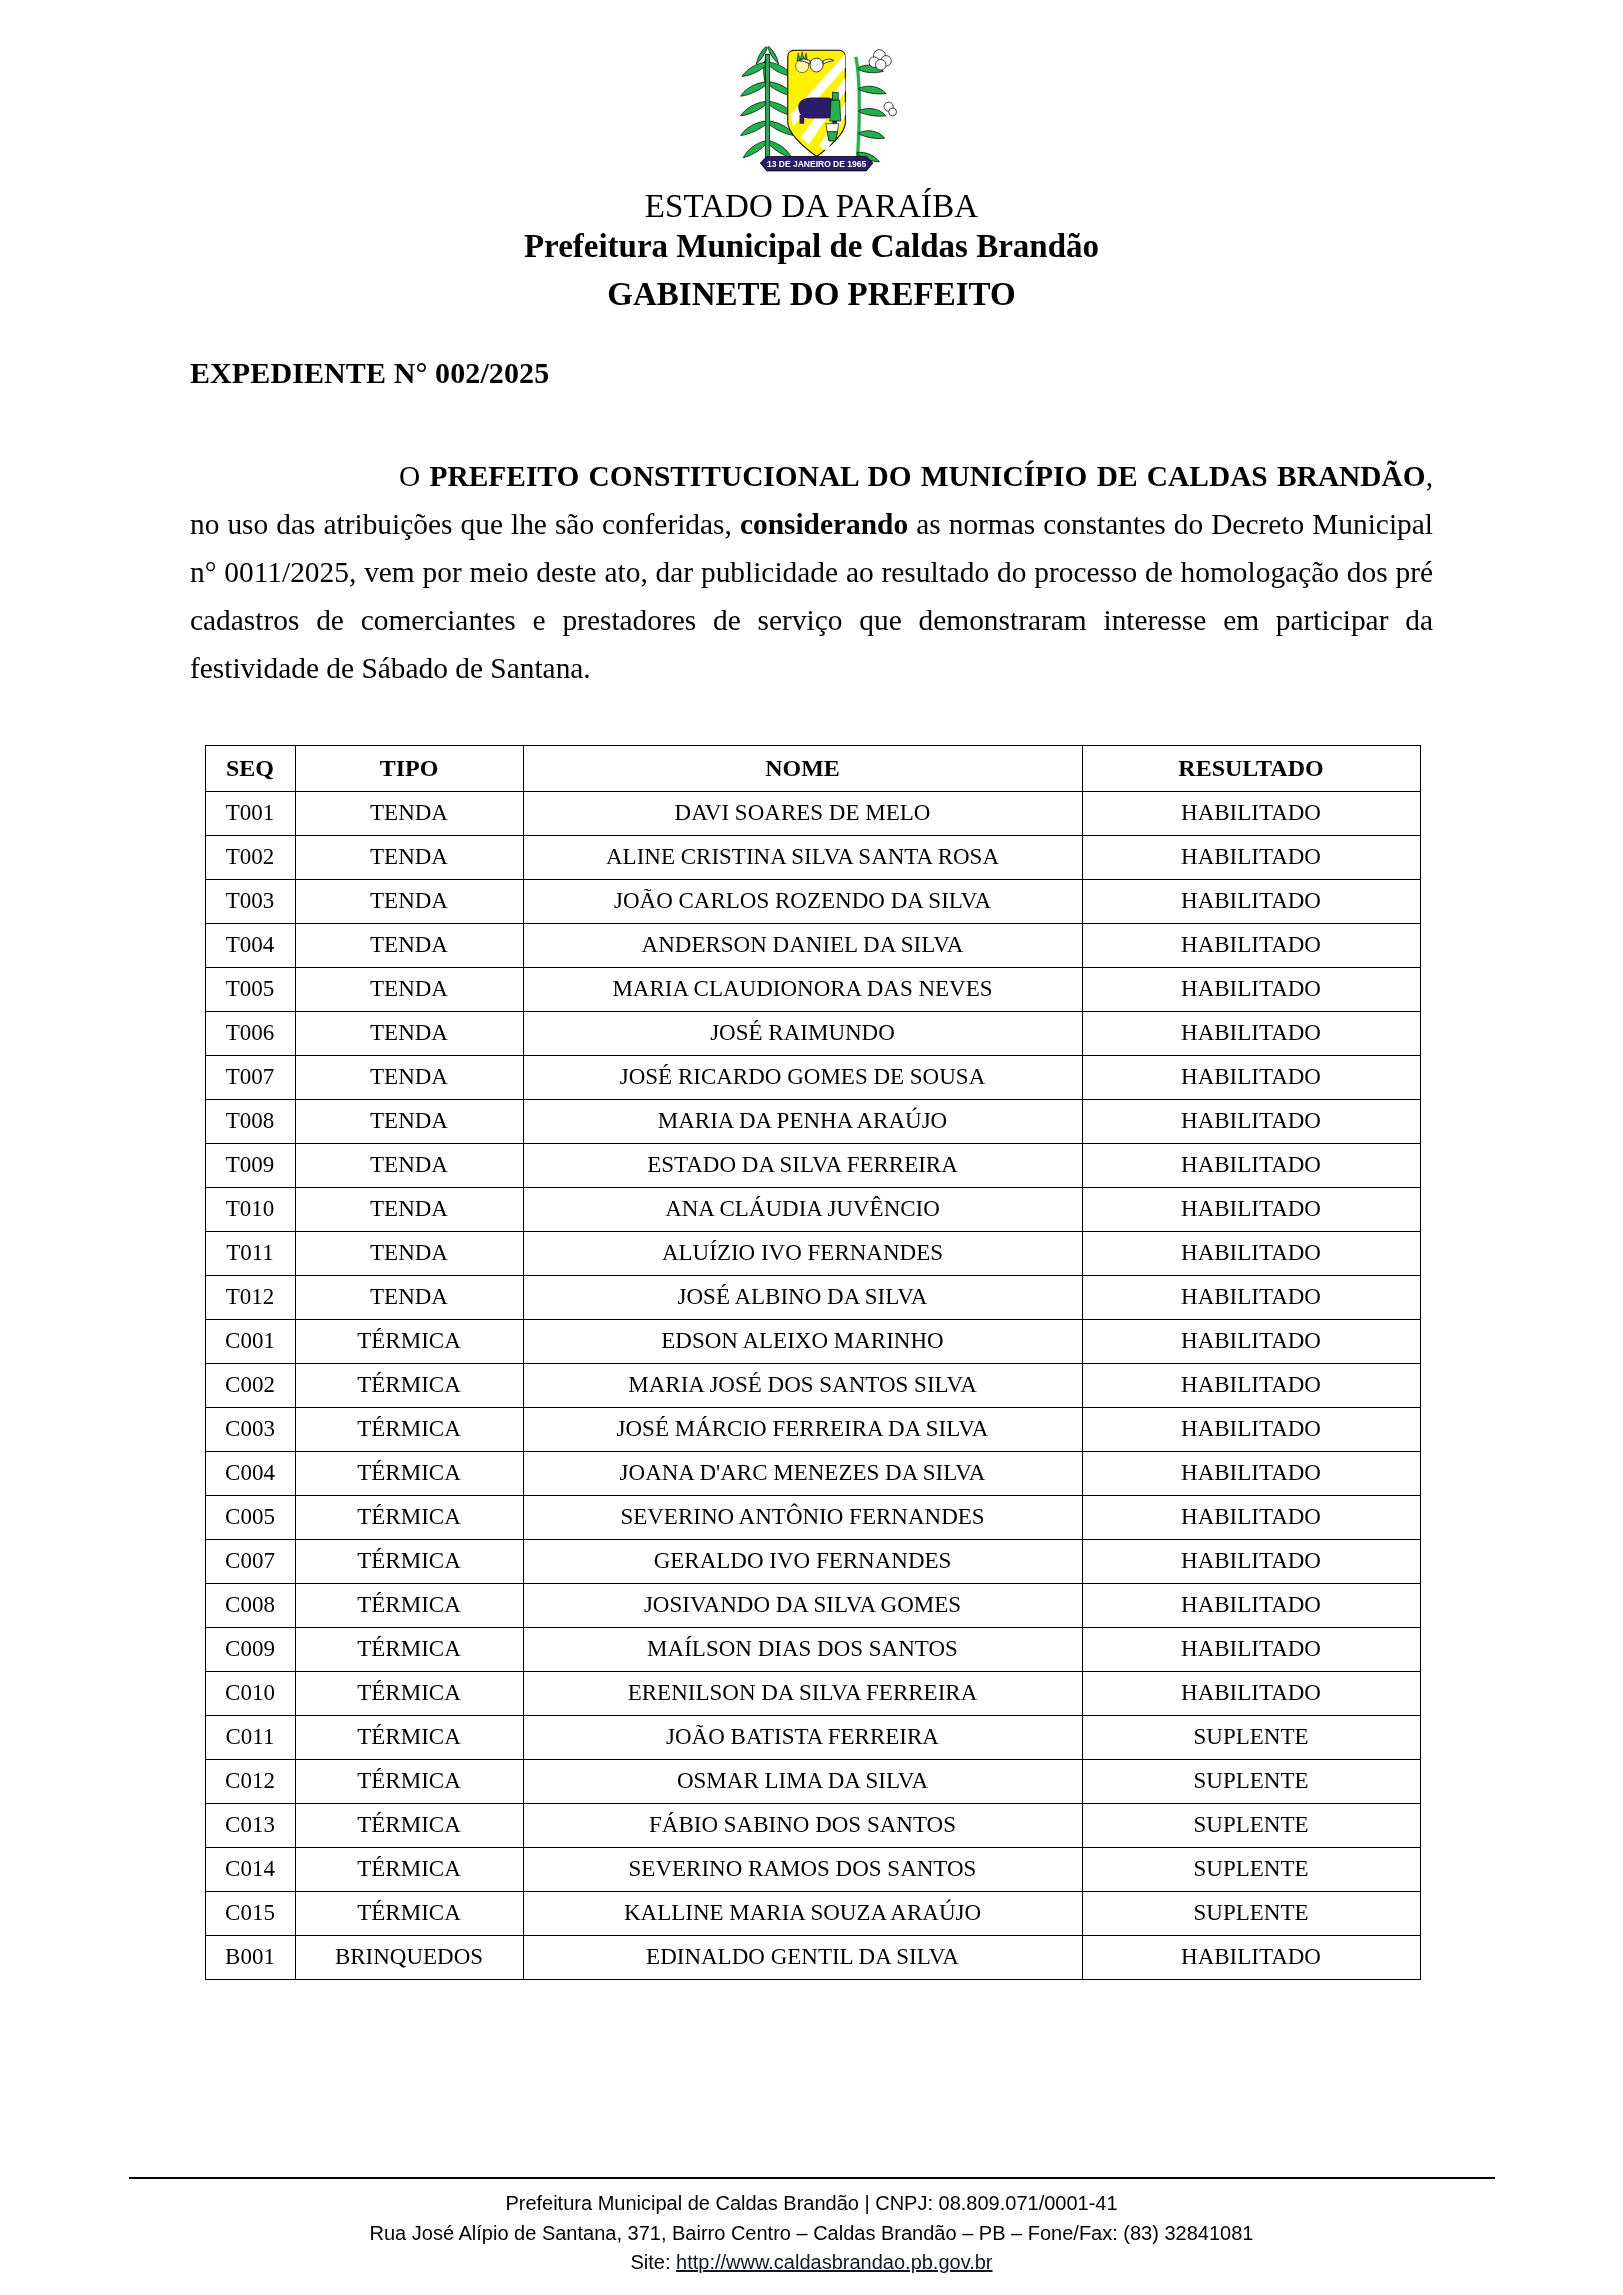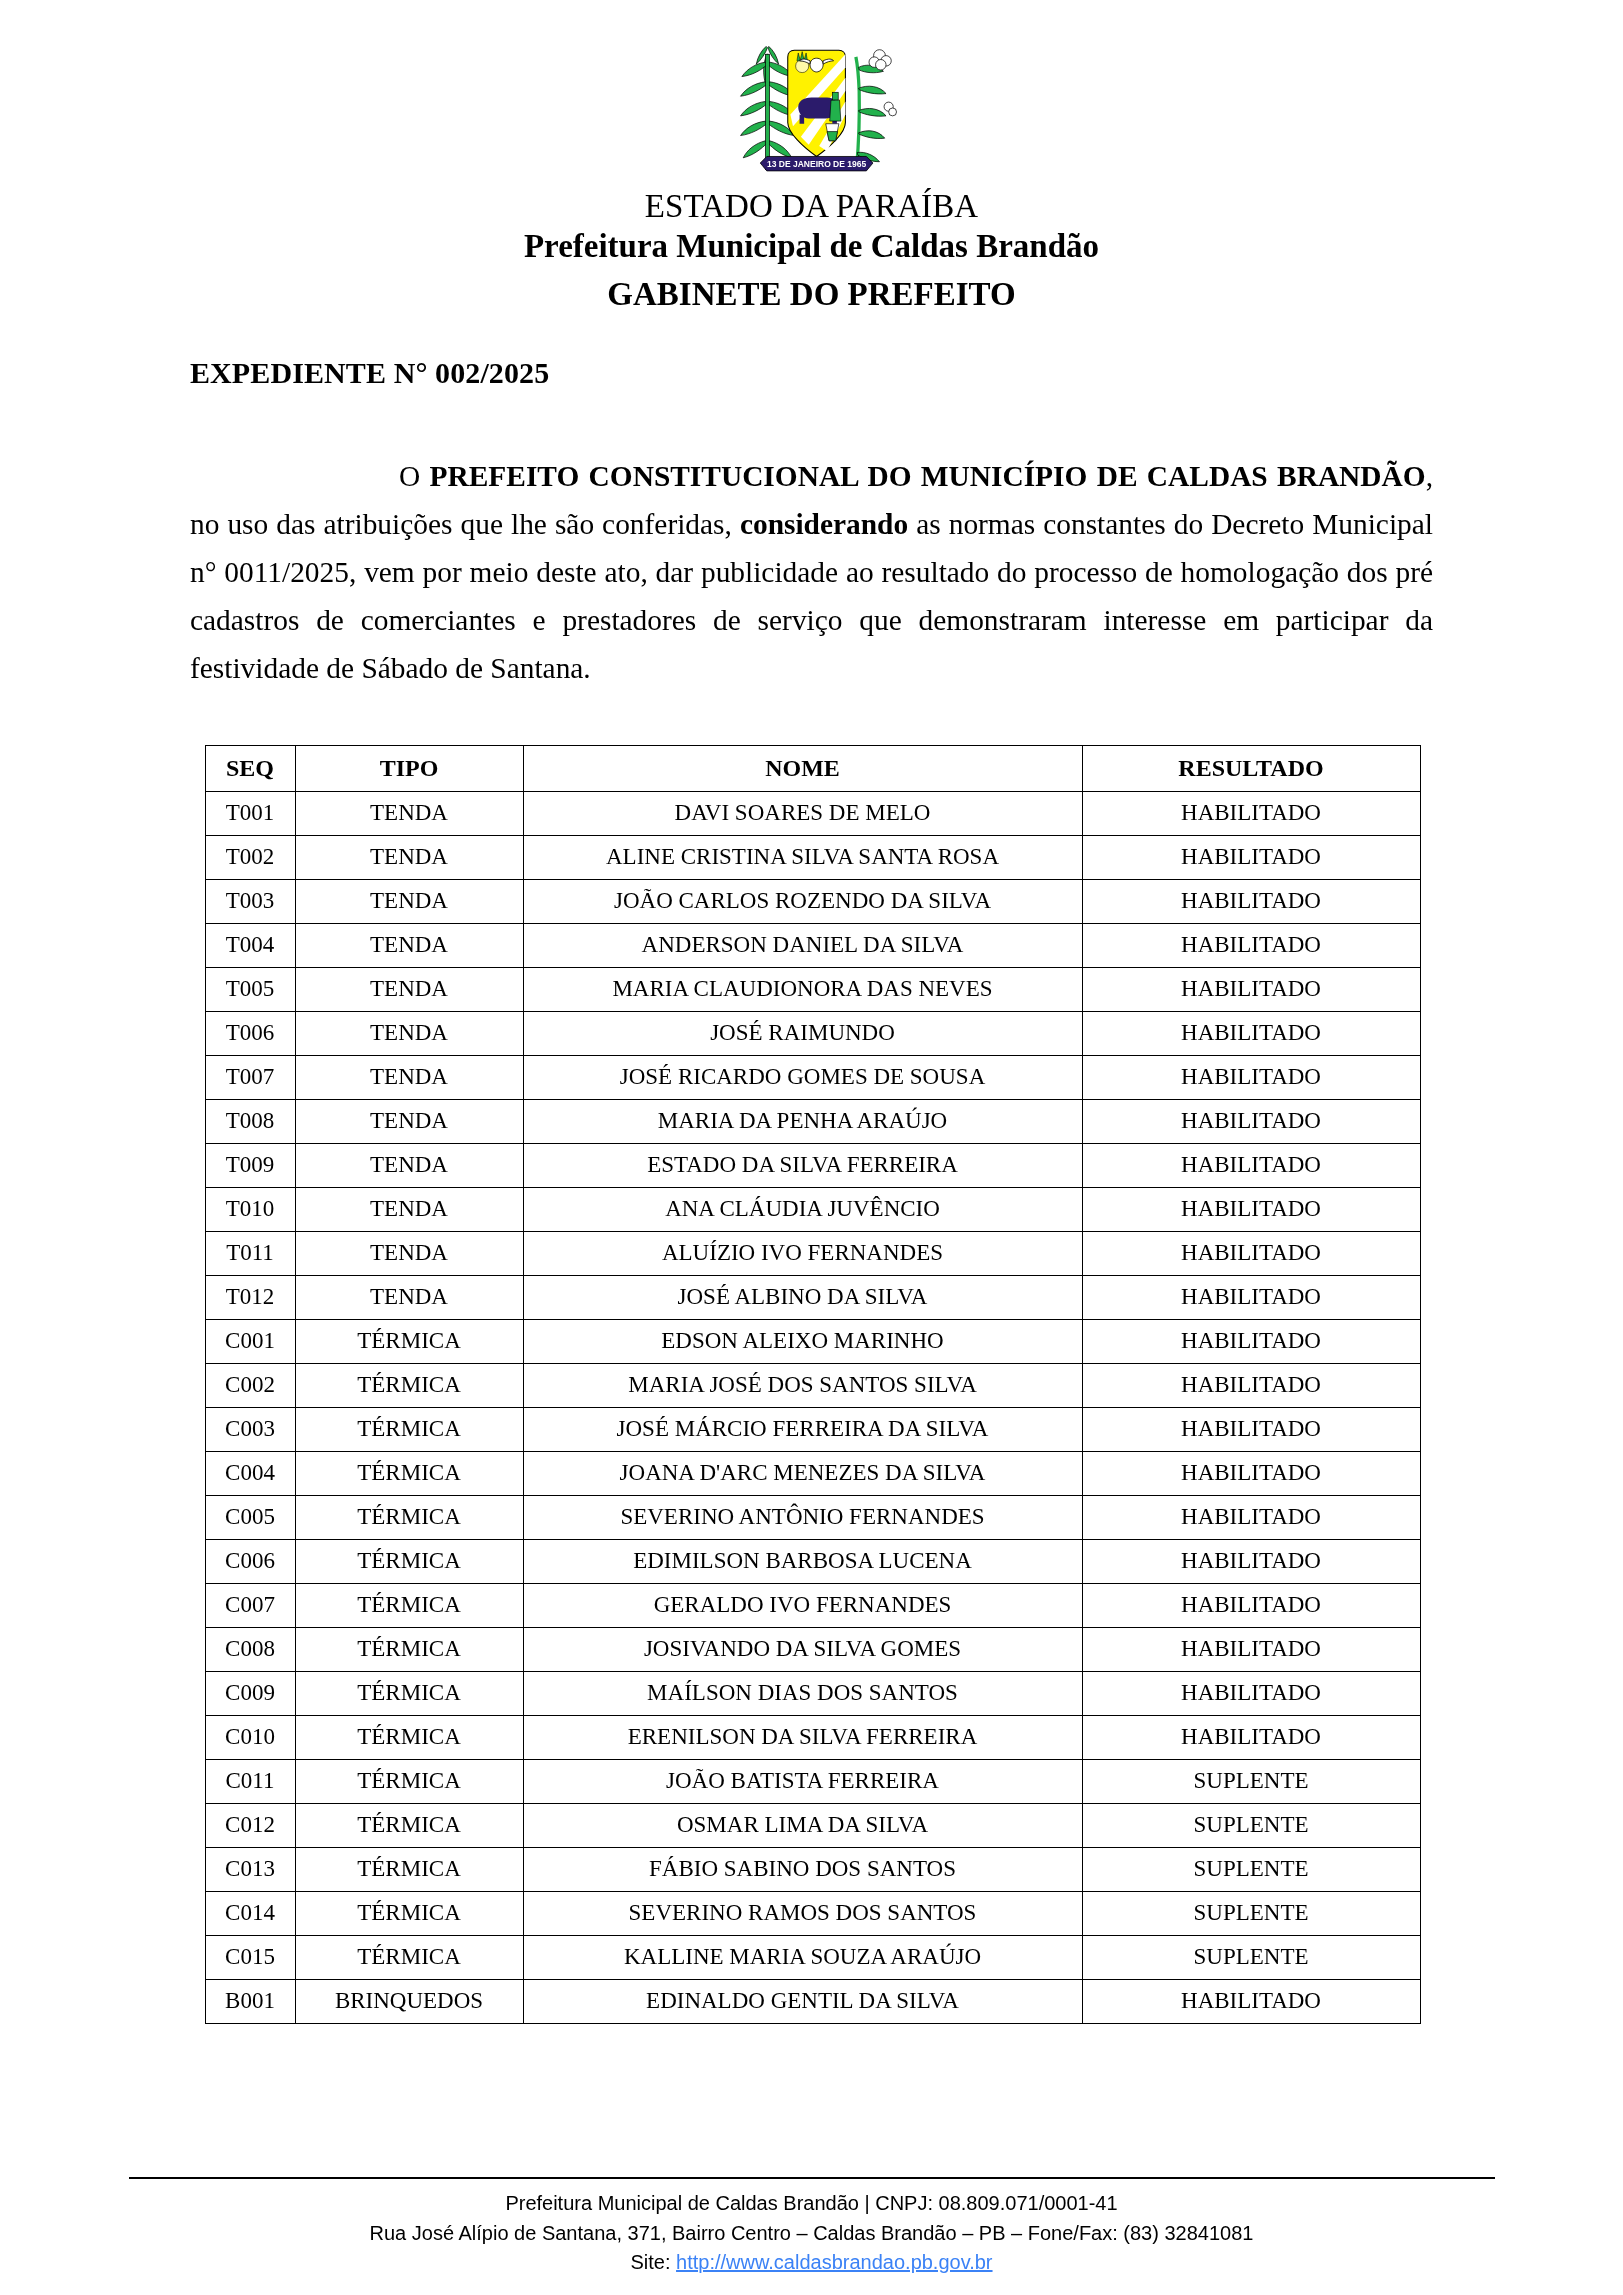--- a/index.html
+++ b/index.html
@@ -132,21 +132,21 @@
     margin: 0 auto 10.5px auto;
     border-top: 2px solid #000000;
   }
   .footer-lines {
     text-align: center;
     font-family: "Liberation Sans", "DejaVu Sans", sans-serif;
     font-size: 20px;
     line-height: 1.48;
   }
   .footer-lines a.site-link {
-    color: #3b82f6;
+    color: #0f172a;
     text-decoration: underline;
     text-align: right;
   }
   .site-label { color: #000000; }
 </style>
 </head>
 <body>
 
 <div class="page">
 
@@ -360,26 +360,20 @@
               <td>JOANA D'ARC MENEZES DA SILVA</td>
               <td>HABILITADO</td>
             </tr>
             <tr>
               <td>C005</td>
               <td>TÉRMICA</td>
               <td>SEVERINO ANTÔNIO FERNANDES</td>
               <td>HABILITADO</td>
             </tr>
             <tr>
-              <td>C006</td>
-              <td>TÉRMICA</td>
-              <td>EDIMILSON BARBOSA LUCENA</td>
-              <td>HABILITADO</td>
-            </tr>
-            <tr>
               <td>C007</td>
               <td>TÉRMICA</td>
               <td>GERALDO IVO FERNANDES</td>
               <td>HABILITADO</td>
             </tr>
             <tr>
               <td>C008</td>
               <td>TÉRMICA</td>
               <td>JOSIVANDO DA SILVA GOMES</td>
               <td>HABILITADO</td>

